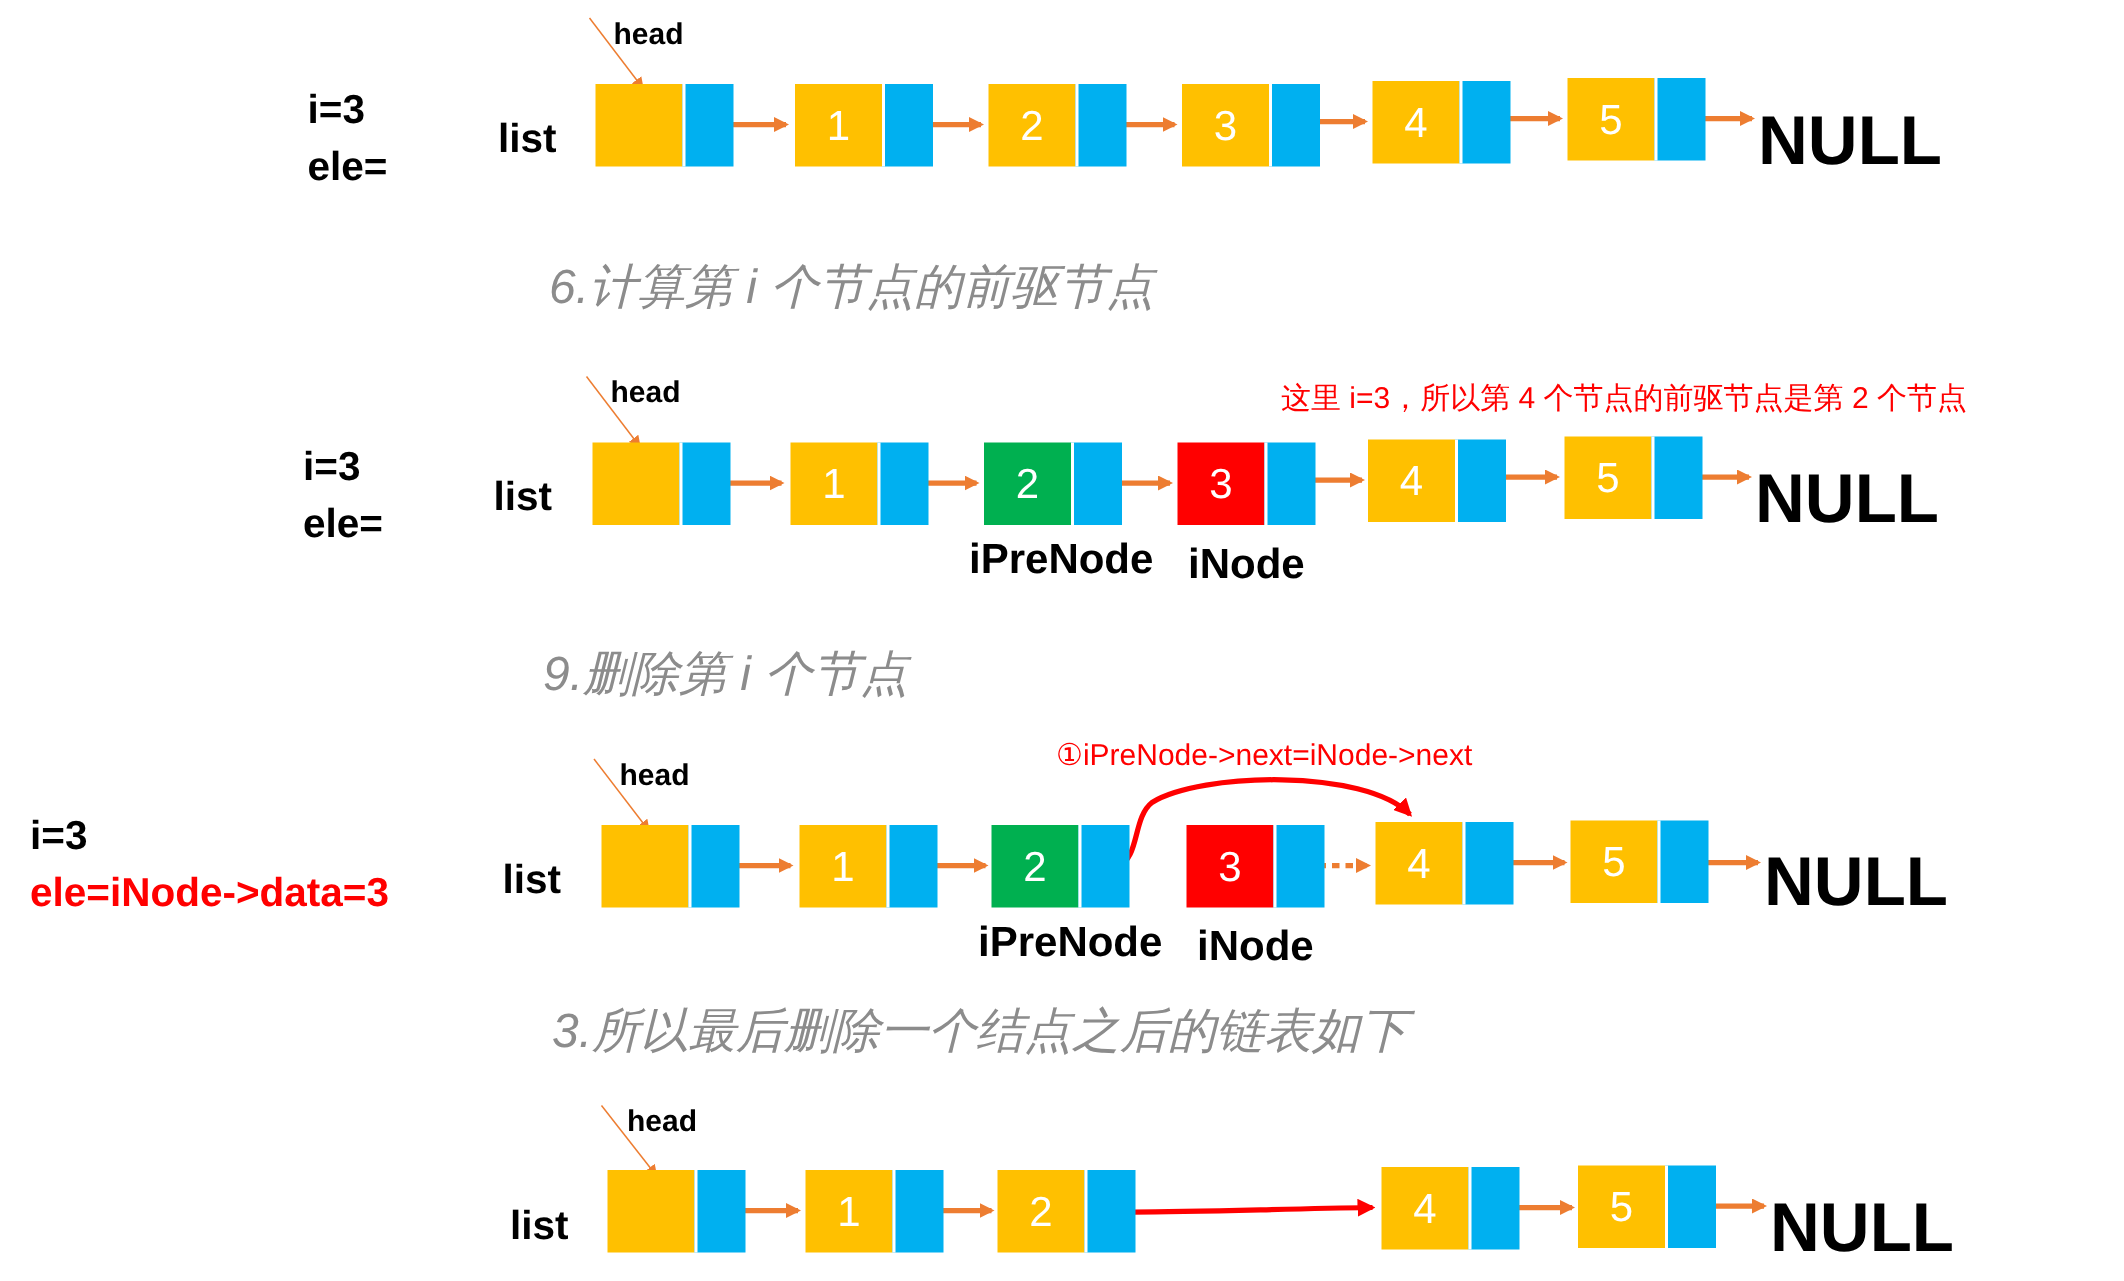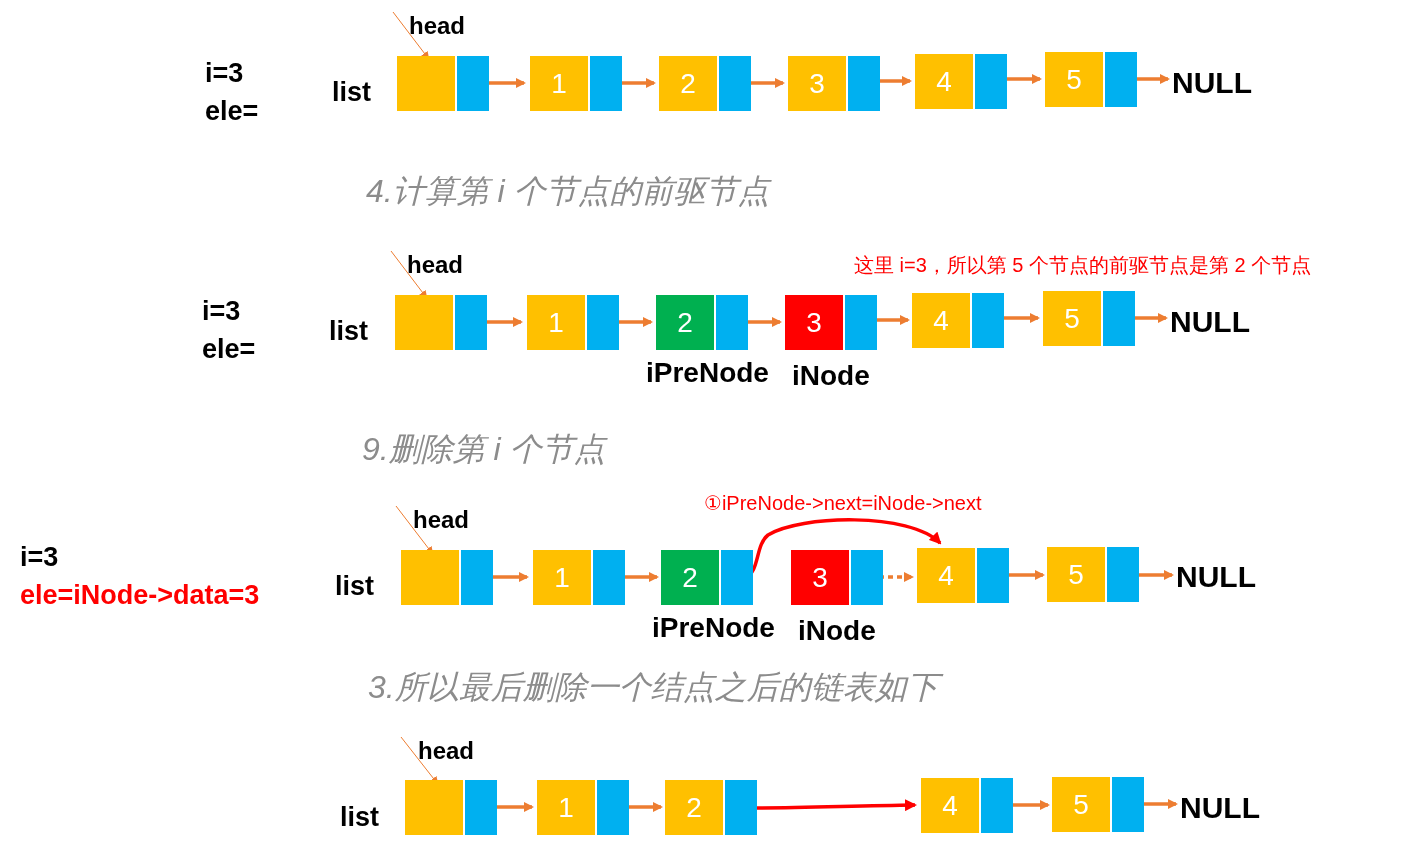--- a/index.html
+++ b/index.html
@@ -2,22 +2,22 @@
 <html><head>
 <meta charset="utf-8">
 <style>
   html, body { margin:0; padding:0; background:#ffffff; }
   body { width:1416px; height:854px; position:relative; overflow:hidden;
          font-family:"Liberation Sans", "DejaVu Sans", sans-serif; }
   .abs { position:absolute; }
   .var { font-weight:bold; font-size:27px; color:#000; line-height:38px; }
   .var.red { color:#ff0000; }
   .listlbl { font-weight:bold; font-size:27px; color:#000;margin-top:12px; }
-  .headlbl { font-weight:bold; font-size:24px; color:#000; }
-  .null { font-size:30px; color:#000; font-weight:bold; }
+  .headlbl { font-weight:bold; font-size:20px; color:#000; }
+  .null { font-size:46px; color:#000; font-weight:bold; }
   .step { font-size:32px; font-style:italic; color:#8c8c8c; }
   .note { font-size:20px; color:#ff0000; }
   .node { position:absolute; height:55px; display:flex; }
   .node .data { width:58px; height:55px; background:#ffc000; color:#fff; font-size:28px;
                 display:flex; align-items:center; justify-content:center; }
   .node .data.green { background:#00b050; }
   .node .data.red { background:#ff0000; }
   .node .next { width:32px; height:55px; background:#00b0f0; border-left:2px solid #fff; }
   .ptrlbl { font-weight:bold; font-size:28px; color:#000; }
   svg.ov { position:absolute; left:0; top:0; }
@@ -101,23 +101,23 @@
 <div class="node" style="left:915px;top:54px;">
     <div class="data">4</div>
     <div class="next"></div>
   </div>
 <div class="node" style="left:1045px;top:52px;">
     <div class="data">5</div>
     <div class="next"></div>
   </div>
 <div class="abs null" style="left:1172px;top:66px;">NULL</div>
 
-<div class="abs step" style="left:366px;top:170px;">4.计算第 i 个节点的前驱节点</div>
-
-<div class="abs note" style="left:854px;top:252px;">这里 i=3，所以第 5 个节点的前驱节点是第 2 个节点</div>
+<div class="abs step" style="left:366px;top:170px;">6.计算第 i 个节点的前驱节点</div>
+
+<div class="abs note" style="left:854px;top:252px;">这里 i=3，所以第 4 个节点的前驱节点是第 2 个节点</div>
 <div class="abs var" style="left:202px;top:292px;">i=3</div>
 <div class="abs var" style="left:202px;top:330px;">ele=</div>
 <div class="abs listlbl" style="left:329px;top:304px;">list</div>
 <div class="abs headlbl" style="left:407px;top:251px;">head</div>
 <div class="node" style="left:395px;top:295px;">
     <div class="data"></div>
     <div class="next"></div>
   </div>
 <div class="node" style="left:527px;top:295px;">
     <div class="data">1</div>

